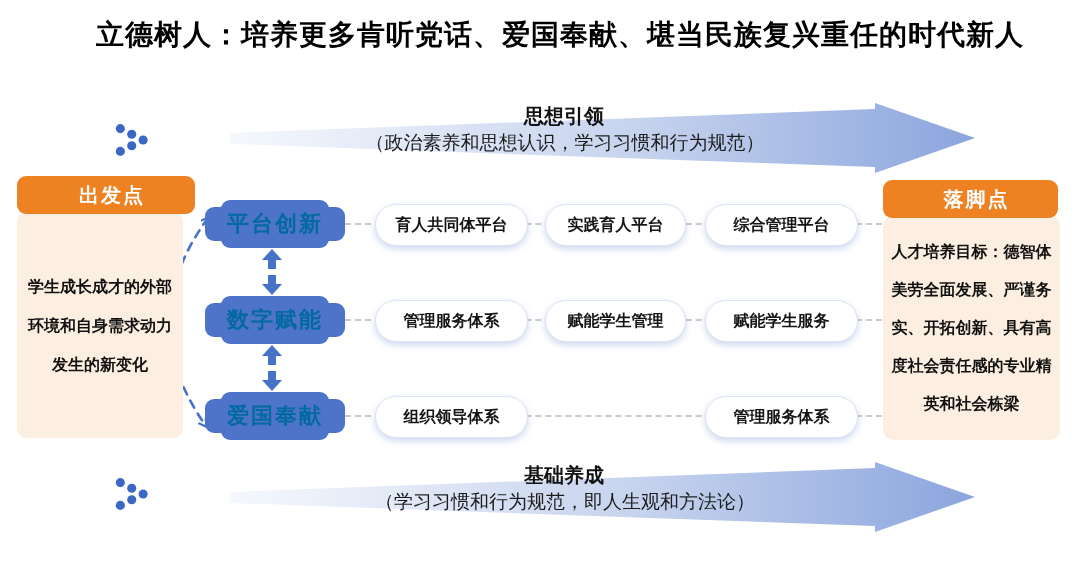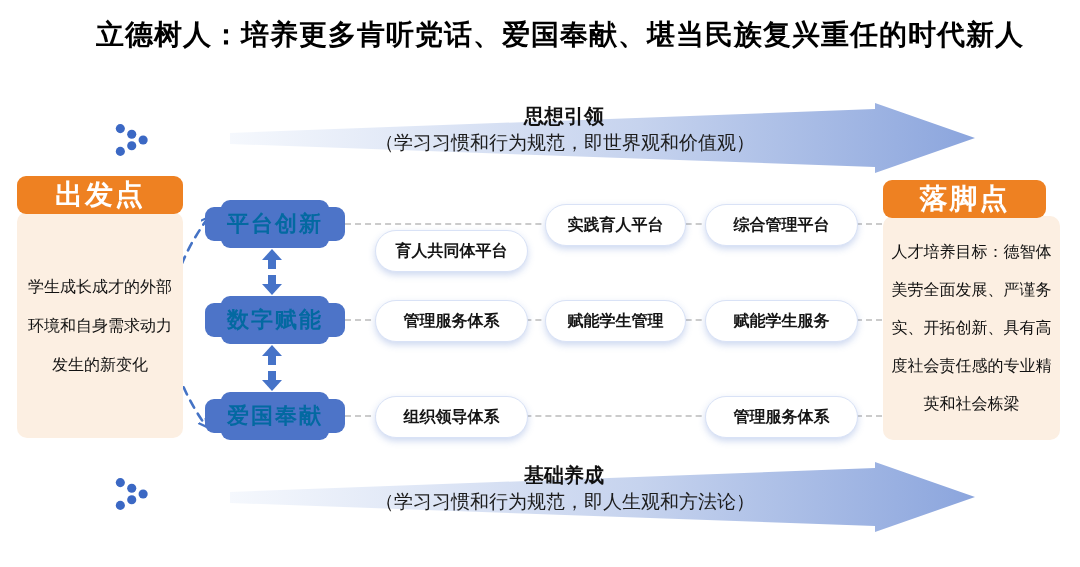--- a/index.html
+++ b/index.html
@@ -13,24 +13,24 @@
   .banner{position:absolute;left:230px;width:745px;height:70px;}
   .banner-text{position:absolute;left:285px;width:560px;height:70px;display:flex;
                align-items:center;font-size:19px;flex-direction:column;}
   .banner-text .lbl{font-weight:bold;font-size:20px;margin-right:2px;}
   .banner-text .note{font-weight:400;color:#1c1c1c;}
   .dots-icon{position:absolute;left:114px;width:38px;height:34px;}
 
   
   .hdr{position:absolute;height:38px;background:#ee8122;border-radius:9px;
        display:flex;align-items:center;justify-content:center;color:#fff;
-       font-size:28px;font-weight:bold;letter-spacing:2px;z-index:3;}
+       font-size:20px;font-weight:bold;letter-spacing:2px;z-index:3;padding-left:12px;}
   .panel{position:absolute;background:#fcefe2;border-radius:10px;display:flex;
          align-items:center;justify-content:center;z-index:2;}
-  .panel .ptxt{font-size:16px;font-weight:normal;line-height:39px;text-align:center;
+  .panel .ptxt{font-size:16px;font-weight:bold;line-height:39px;text-align:center;
                padding:0 7px;color:#111;}
 
   
   .rowline{position:absolute;left:345px;width:537px;height:0;
            border-top:2px dashed #cbcbcb;z-index:1;}
   .plaque{position:absolute;left:205px;width:140px;height:48px;z-index:2;}
   .plaque .ph{position:absolute;left:0;top:7px;width:140px;height:34px;
               background:#4d74c8;border-radius:9px;}
   .plaque .pv{position:absolute;left:16px;top:0;width:108px;height:48px;
               background:#4d74c8;border-radius:9px;}
@@ -66,21 +66,21 @@
         <linearGradient id="gradTop" x1="0" y1="0" x2="1" y2="0">
           <stop offset="0" stop-color="#f5f8fd"></stop>
           <stop offset="0.55" stop-color="#c6d3ee"></stop>
           <stop offset="1" stop-color="#8ba5dd"></stop>
         </linearGradient>
       </defs>
       <polygon points="0,30 645,6 645,0 745,35 645,70 645,64 0,41" fill="url(#gradTop)"></polygon>
     </svg>
     <div class="banner-text" style="top:103px">
       <span class="lbl">思想引领</span>
-      <span class="note">（学习习惯和行为规范，即世界观和价值观）</span>
+      <span class="note">（政治素养和思想认识，学习习惯和行为规范）</span>
     </div>
   </div>
 
   <div>
     <svg class="dots-icon" style="top:477px" viewBox="0 0 30 26">
       <g fill="#3b68c4">
         <circle cx="5" cy="4" r="3.6"></circle>
           <circle cx="14" cy="8.5" r="3.6"></circle>
         <circle cx="23" cy="13" r="3.6"></circle>
           <circle cx="14" cy="17.5" r="3.6"></circle>
@@ -115,21 +115,21 @@
 
   <div class="rowline" style="top:223px"></div>
   <div class="rowline" style="top:319px"></div>
   <div class="rowline" style="top:415px"></div>
 
   <div class="plaque" style="top:200px">
     <i class="ph"></i>
       <i class="pv"></i>
     <span class="plbl">平台创新</span>
   </div>
-  <div class="pill" style="left:375px;top:204px;width:151px;margin-top:26px;">育人共同体平台</div>
+  <div class="pill" style="left:375px;top:204px;width:151px;">育人共同体平台</div>
   <div class="pill" style="left:705px;top:204px;width:151px;">综合管理平台</div>
   <div class="pill" style="left:545px;top:204px;width:139px;">实践育人平台</div>
 
   <div class="plaque" style="top:296px">
     <i class="ph"></i>
       <i class="pv"></i>
     <span class="plbl">数字赋能</span>
   </div>
   <div class="pill" style="left:375px;top:300px;width:151px;">管理服务体系</div>
   <div class="pill" style="left:545px;top:300px;width:139px;">赋能学生管理</div>

